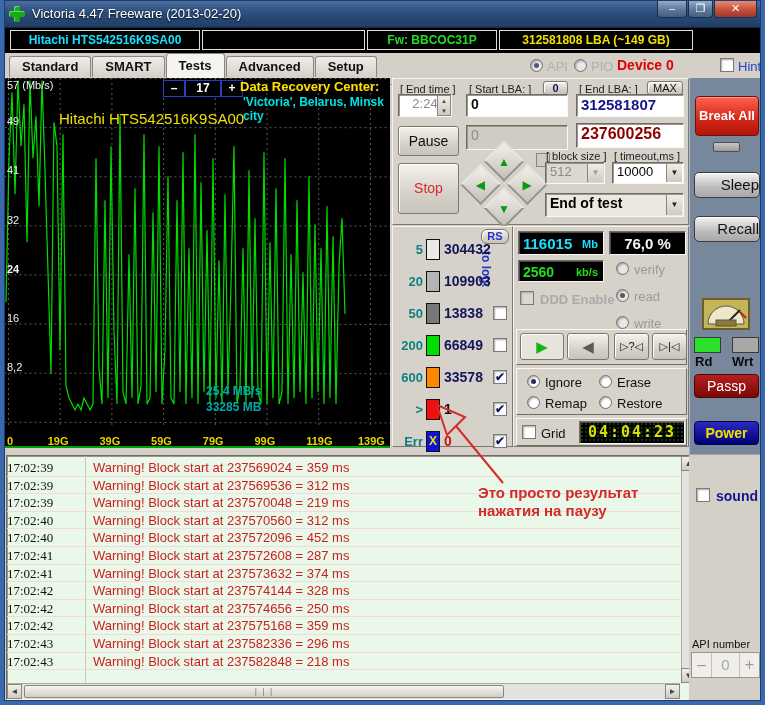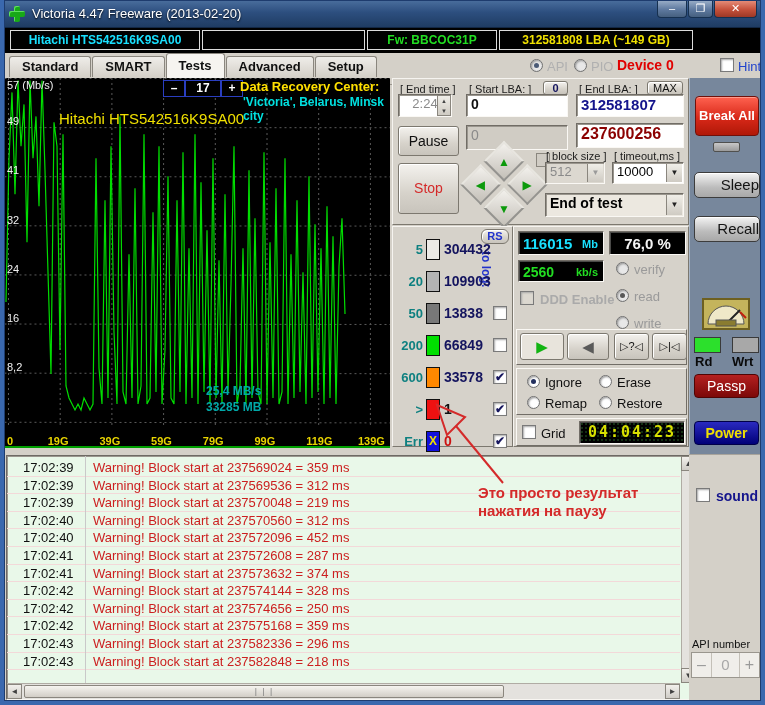--- a/index.html
+++ b/index.html
@@ -56,21 +56,21 @@
   .disp { position:absolute; background:#000; border:1px solid; border-color:#716d66 #faf8f4 #faf8f4 #716d66; box-shadow:inset 1px 1px 0 #4a4a48; }
   .radio-lbl { position:absolute; font-size:13px; color:#101010; }
   .radio-lbl.dis { color:#9a9a9a; }
   
   .sidebar { position:absolute; left:689px; top:78px; width:72px; height:376px; background:#77879c; border-left:1px solid #a9b7c8;}
   .sbtn { position:absolute; left:4px; width:66px; height:26px; border:1px solid #3c3c3c; border-radius:5px;
      background:linear-gradient(#f4f4f4,#bcbcbc 60%,#a8a8a8); font-size:15px; text-align:right; line-height:24px; color:#141414; box-shadow:inset 0 1px 0 #fff;}
   
   .log { position:absolute; left:6px; top:455px; width:691px; height:245px; background:#e9f8e9; border:1px solid; border-color:#6e6a64 #f8f6f2 #f8f6f2 #6e6a64; box-shadow:inset 1px 1px 0 #9a968e; overflow:hidden;}
   .logrow { height:17.6px; line-height:17.6px; font-size:13px; border-bottom:1px solid #f3d9d9; white-space:nowrap;}
-  .logrow .t { display:inline-block; width:72px; padding-left:16px; color:#101010;}
+  .logrow .t { display:inline-block; width:72px; padding-left:0; color:#101010;font-family:Liberation Serif, serif;}
   .logrow .m { color:#cc2020; padding-left:14px;}
   .scroll-arrow { position:absolute; width:15px; height:15px; background:linear-gradient(#f2f0ec,#cfccc6); border:1px solid #8a867e; font-size:8px; color:#404040; text-align:center; line-height:14px;}
   .led { font-family:"DejaVu Sans Mono", monospace; font-weight:bold; color:#d8e000; letter-spacing:2px;
      background-image:radial-gradient(#143014 1px, transparent 1px); background-size:4px 4px; }
 </style>
 </head>
 <body>
 
 <div class="titlebar">
   <div class="app-icon">
@@ -128,21 +128,21 @@
       <line x1="263" y1="0" x2="263" y2="348" stroke="#5a5a5a" stroke-dasharray="2,3"></line>
       <line x1="314.70000000000005" y1="0" x2="314.70000000000005" y2="348" stroke="#5a5a5a" stroke-dasharray="2,3"></line>
       <line x1="366.40000000000003" y1="0" x2="366.40000000000003" y2="348" stroke="#5a5a5a" stroke-dasharray="2,3"></line>
       <polyline points="2,224.1 5,80.3 8,14.4 11,116.3 14,2.4 17,68.3 20,26.4 23,164.2 26,2.4 29,80.3 32,38.4 35,128.3 38,2.4 41,92.3 44,194.2 47,296.1 50,44.3 53,68.3 56,272.1 59,56.3 62,308.0 65,320.0 68,326.0 71,332.0 74,326.0 77,332.0 80,320.0 83,326.0 86,332.0 89,326.0 92,80.3 95,290.1 98,326.0 101,122.3 104,320.0 107,68.3 110,254.1 113,326.0 116,38.4 119,314.0 122,326.0 125,176.2 128,320.0 131,110.3 134,326.0 137,308.0 140,56.3 143,326.0 146,320.0 149,134.2 152,314.0 155,68.3 158,326.0 161,272.1 164,98.3 167,320.0 170,326.0 173,122.3 176,314.0 179,74.3 182,326.0 185,170.2 188,320.0 191,56.3 194,326.0 197,104.3 200,314.0 203,152.2 206,326.0 209,80.3 212,320.0 215,182.2 218,326.0 221,116.3 224,314.0 227,206.2 230,68.3 233,326.0 236,308.0 239,170.2 242,326.0 245,92.3 248,320.0 251,140.2 254,314.0 257,326.0 260,74.3 263,326.0 266,164.2 269,320.0 272,110.3 275,326.0 278,314.0 281,80.3 284,326.0 287,176.2 290,320.0 293,122.3 296,314.0 299,194.2 302,326.0 305,98.3 308,320.0 311,146.2 314,314.0 317,170.2 320,326.0 323,128.3 326,320.0 329,158.2 332,326.0 335,188.2 338,140.2 341,236.1" fill="none" stroke="#00dd00" stroke-width="1.2"></polyline>
     </svg>
   <div id="graph-ylabels">
       <div class="gyl" style="top: 1px;">57 (Mb/s)</div>
       <div class="gyl" style="top: 37.2px;">49</div>
       <div class="gyl" style="top: 86.4px;">41</div>
       <div class="gyl" style="top: 135.6px;">32</div>
-      <div class="gyl" style="top: 184.8px;">24</div>
+      <div class="gyl" style="top: 184.8px; font-weight: bold;">24</div>
       <div class="gyl" style="top: 234px;">16</div>
       <div class="gyl" style="top: 283.2px;">8,2</div>
     </div>
   <div id="graph-xlabels">
       <div class="gxl" style="left: 3px;">0</div>
       <div class="gxl" style="left: 43.7px;">19G</div>
       <div class="gxl" style="left: 95.4px;">39G</div>
       <div class="gxl" style="left: 147.1px;">59G</div>
       <div class="gxl" style="left: 198.8px;">79G</div>
       <div class="gxl" style="left: 250.5px;">99G</div>

